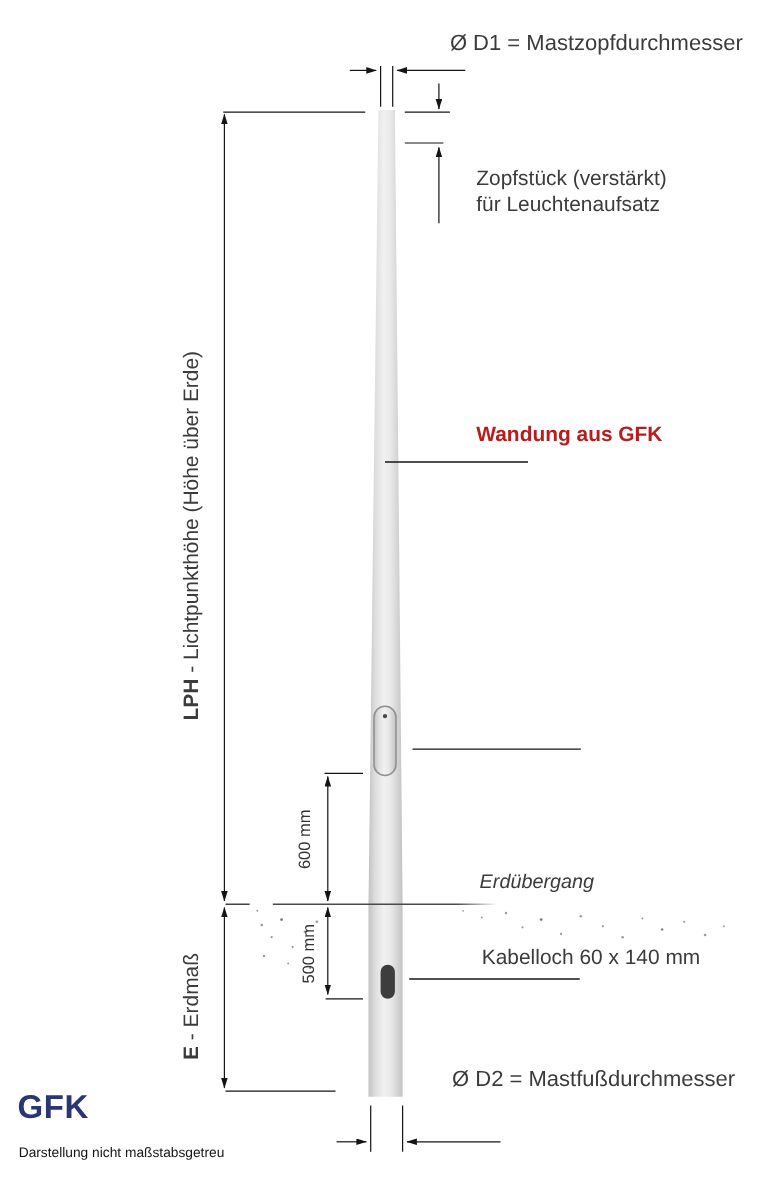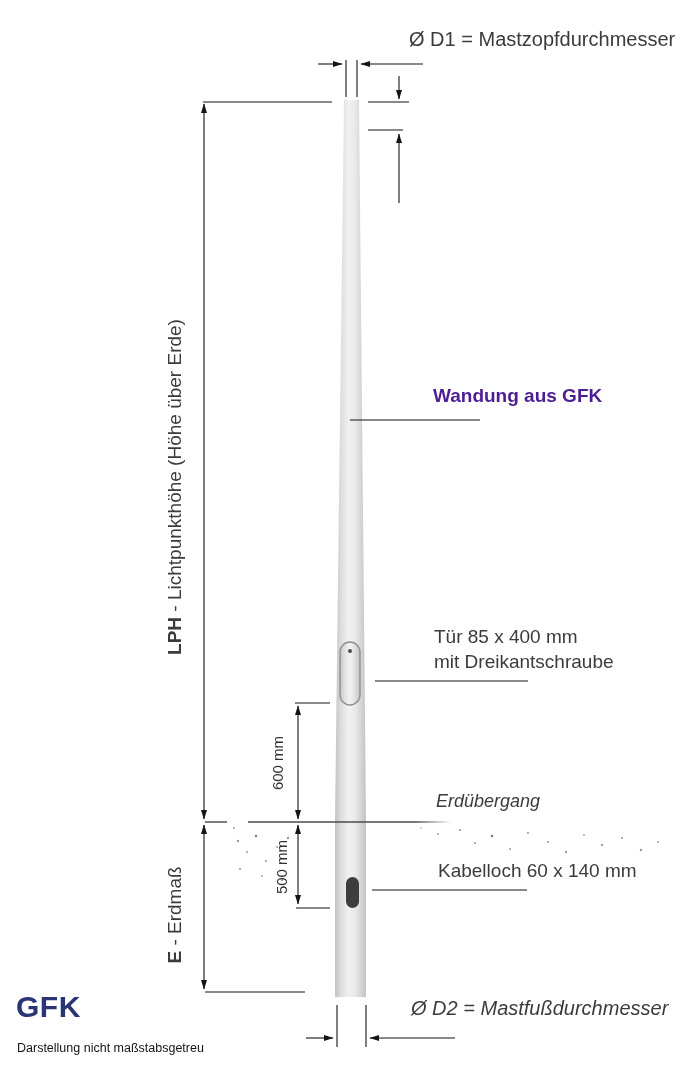--- a/index.html
+++ b/index.html
@@ -15,27 +15,27 @@
   .lbl {
     position: absolute;
     color: #3b3b3b;
     font-size: 19px;
     line-height: 24px;
     white-space: pre-line;
     margin-left: 16px;
   }
   .lbl-d1 { left: 393px; top: 27px; font-size: 20px; white-space: nowrap; }
   .lbl-zopf { left: 417px; top: 151px; }
-  .lbl-wandung-title { left: 417px; top: 384px; font-weight: bold; color: #4c1d95; white-space: nowrap; }
+  .lbl-wandung-title { left: 417px; top: 384px; font-weight: bold; color: #b91c1c; white-space: nowrap; }
   .lbl-wandung-note { left: 417px; top: 437px; font-size: 17px; line-height: 24px; }
   .lbl-tuer { left: 418px; top: 624px; line-height: 25px; }
   .lbl-tuer-note { left: 418px; top: 694px; }
   .lbl-erd { left: 420px; top: 789px; font-style: italic; font-size: 18px; }
   .lbl-kabel { left: 422px; top: 859px; white-space: nowrap; }
-  .lbl-d2 { left: 395px; top: 996px; font-size: 20px; white-space: nowrap; font-style: italic; }
+  .lbl-d2 { left: 395px; top: 969px; font-size: 20px; white-space: nowrap; }
   .rot {
     position: absolute;
     transform: translate(-50%, -50%) rotate(-90deg);
     white-space: nowrap;
     color: #3b3b3b;
   }
   .lbl-lph { left: 175px; top: 487px; font-size: 19px; }
   .lbl-e   { left: 175px; top: 915px; font-size: 19px; }
   .lbl-600 { left: 277px; top: 763px; font-size: 15px; color: #333; }
   .lbl-500 { left: 281px; top: 867px; font-size: 15px; color: #333; }
@@ -156,23 +156,23 @@
 
     <g stroke="#141414" stroke-width="1.1">
       <line x1="337" y1="1005" x2="337" y2="1047"></line>
       <line x1="366" y1="1005" x2="366" y2="1047"></line>
       <line x1="306" y1="1038" x2="333" y2="1038" marker-end="url(#ah)"></line>
       <line x1="370" y1="1038" x2="455" y2="1038" marker-start="url(#ah)"></line>
     </g>
   </svg>
 
   <div class="lbl lbl-d1">Ø D1 = Mastzopfdurchmesser</div>
+  <div class="lbl lbl-zopf">Zopfstück (verstärkt)
+für Leuchtenaufsatz</div>
   <div class="lbl lbl-wandung-title">Wandung aus GFK</div>
-  <div class="lbl lbl-tuer">Tür 85 x 400 mm
-mit Dreikantschraube</div>
   <div class="lbl lbl-erd">Erdübergang</div>
   <div class="lbl lbl-kabel">Kabelloch 60 x 140 mm</div>
   <div class="lbl lbl-d2">Ø D2 = Mastfußdurchmesser</div>
 
   <div class="rot lbl-lph"><span class="abbr-bold">LPH</span><span> - Lichtpunkthöhe (Höhe über Erde)</span></div>
   <div class="rot lbl-e"><span class="abbr-bold">E</span><span> - Erdmaß</span></div>
   <div class="rot lbl-600">600 mm</div>
   <div class="rot lbl-500">500 mm</div>
 
   <div class="logo" style="color: rgb(42, 53, 117);">GFK</div>

